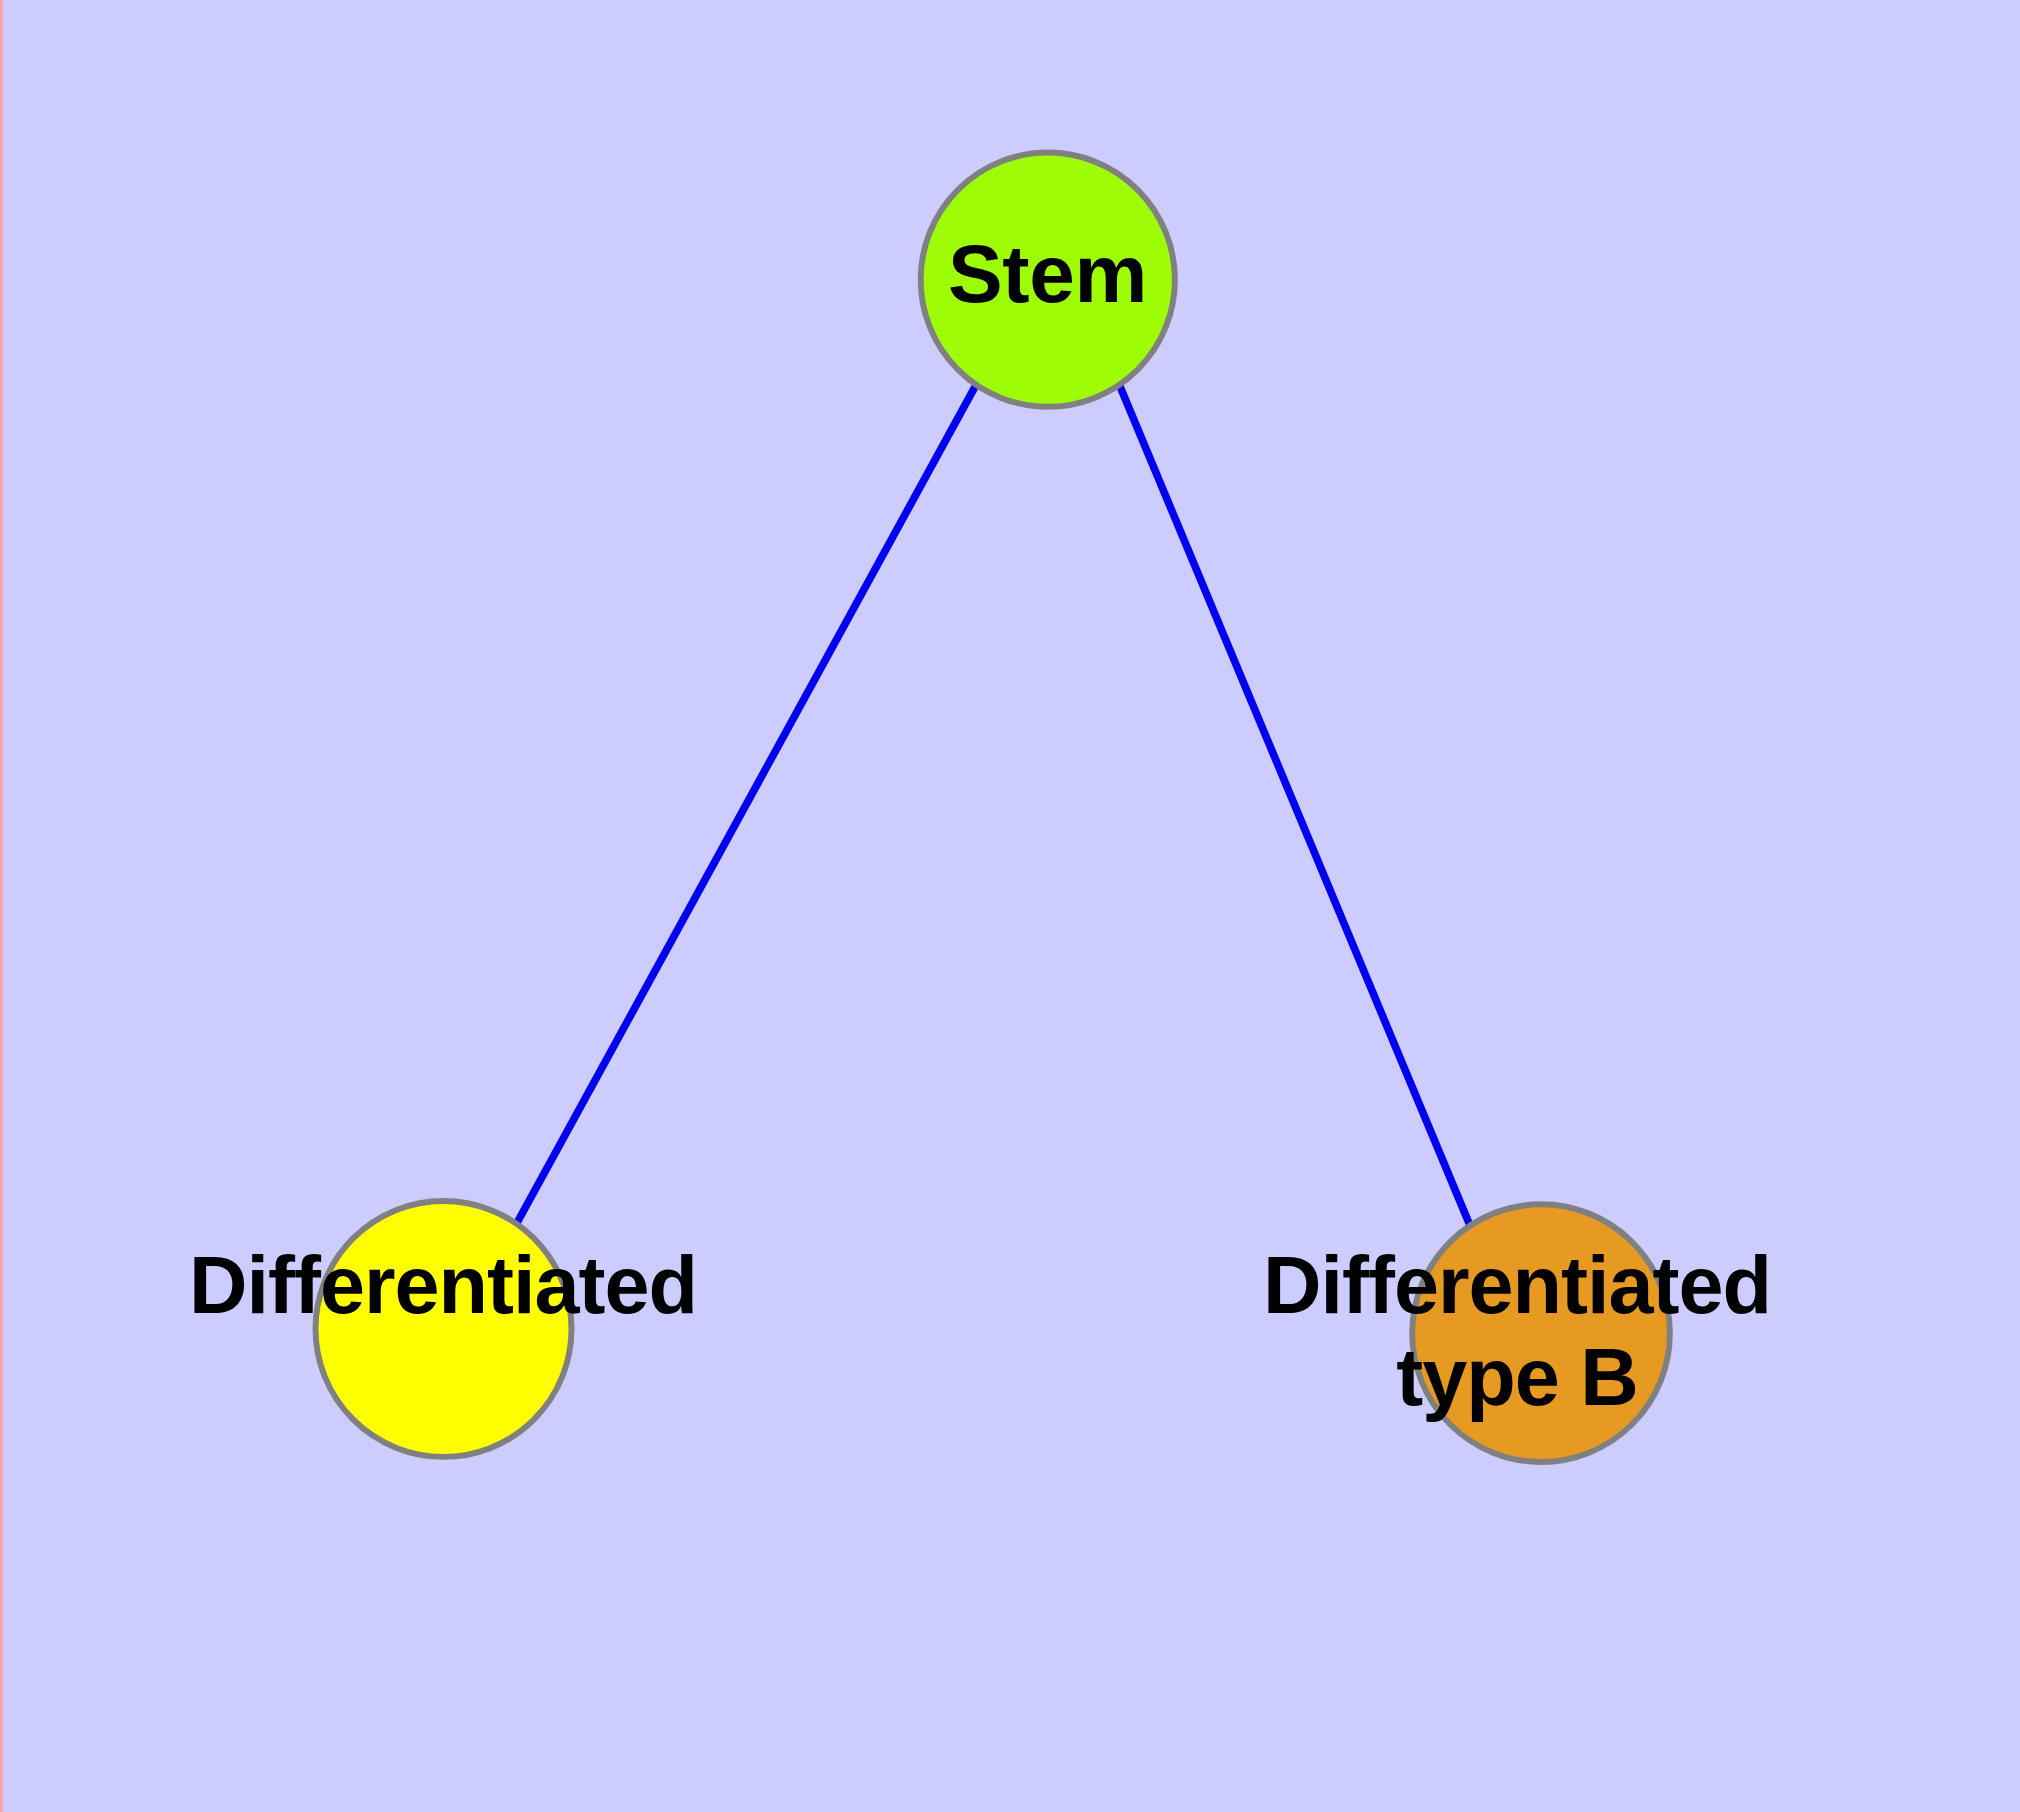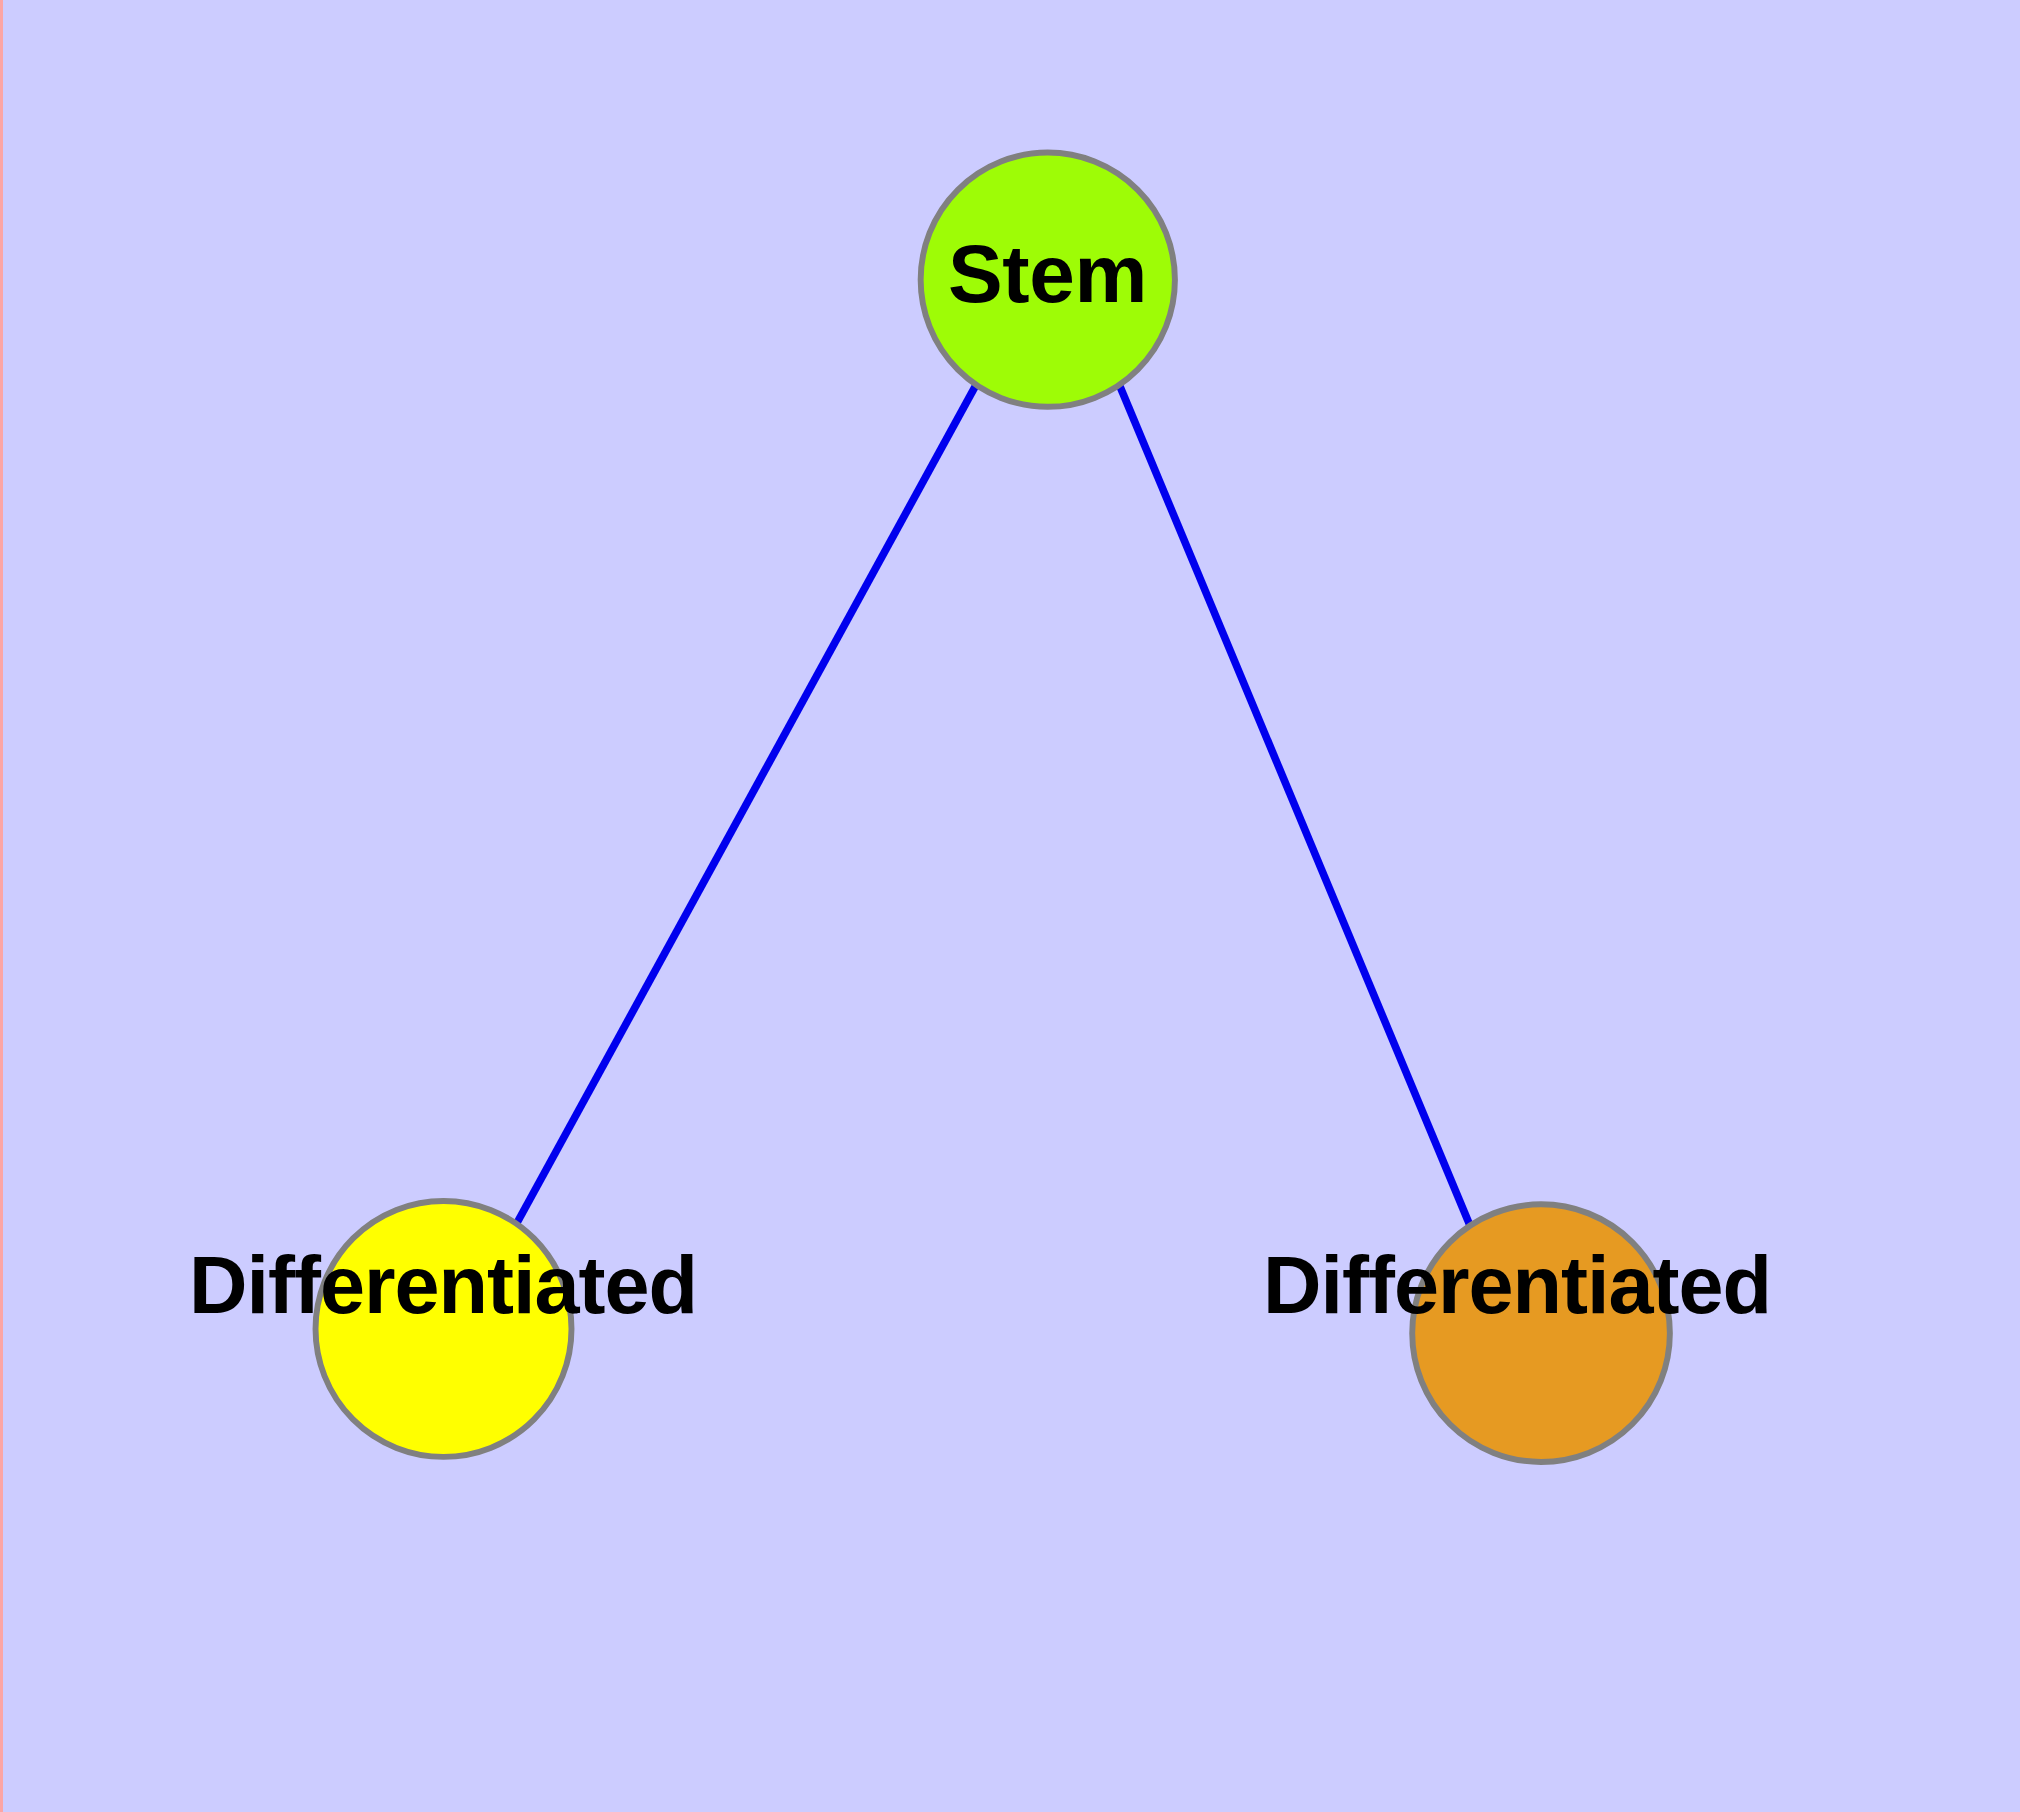--- a/index.html
+++ b/index.html
@@ -99,16 +99,17 @@
   <div class="node-label" id="label-stem" style="color: rgb(0, 0, 0);">
     <span class="line">Stem</span>
   </div>
 
   <div class="node-label" id="label-diff-a" style="color: rgb(0, 0, 0);">
     <span class="line">Differentiated</span>
   </div>
 
   <div class="node-label" id="label-diff-b" style="color: rgb(0, 0, 0);">
     <span class="line">Differentiated</span>
+    <span class="line">type B</span>
   </div>
 
 </div>
 
 
 </body></html>

